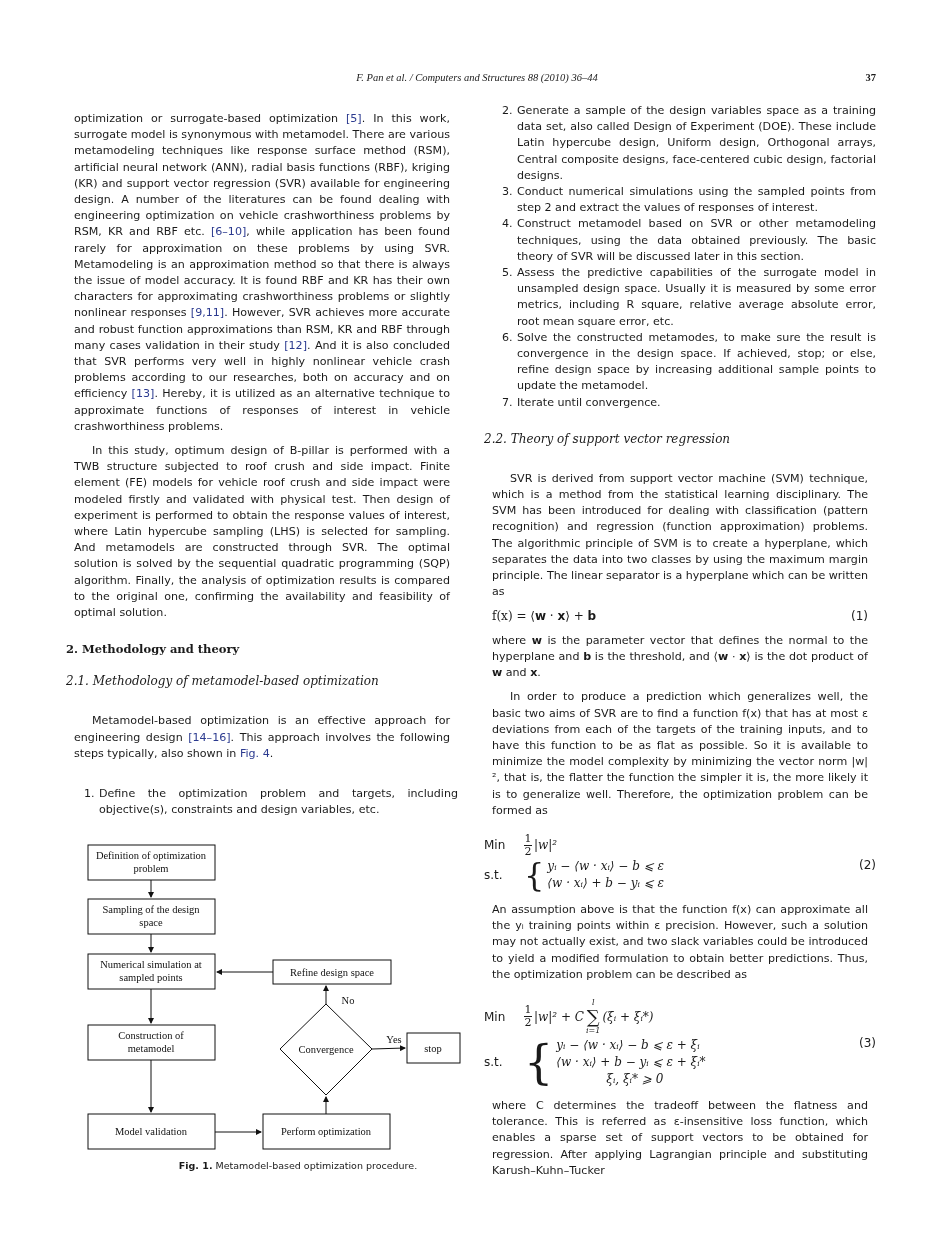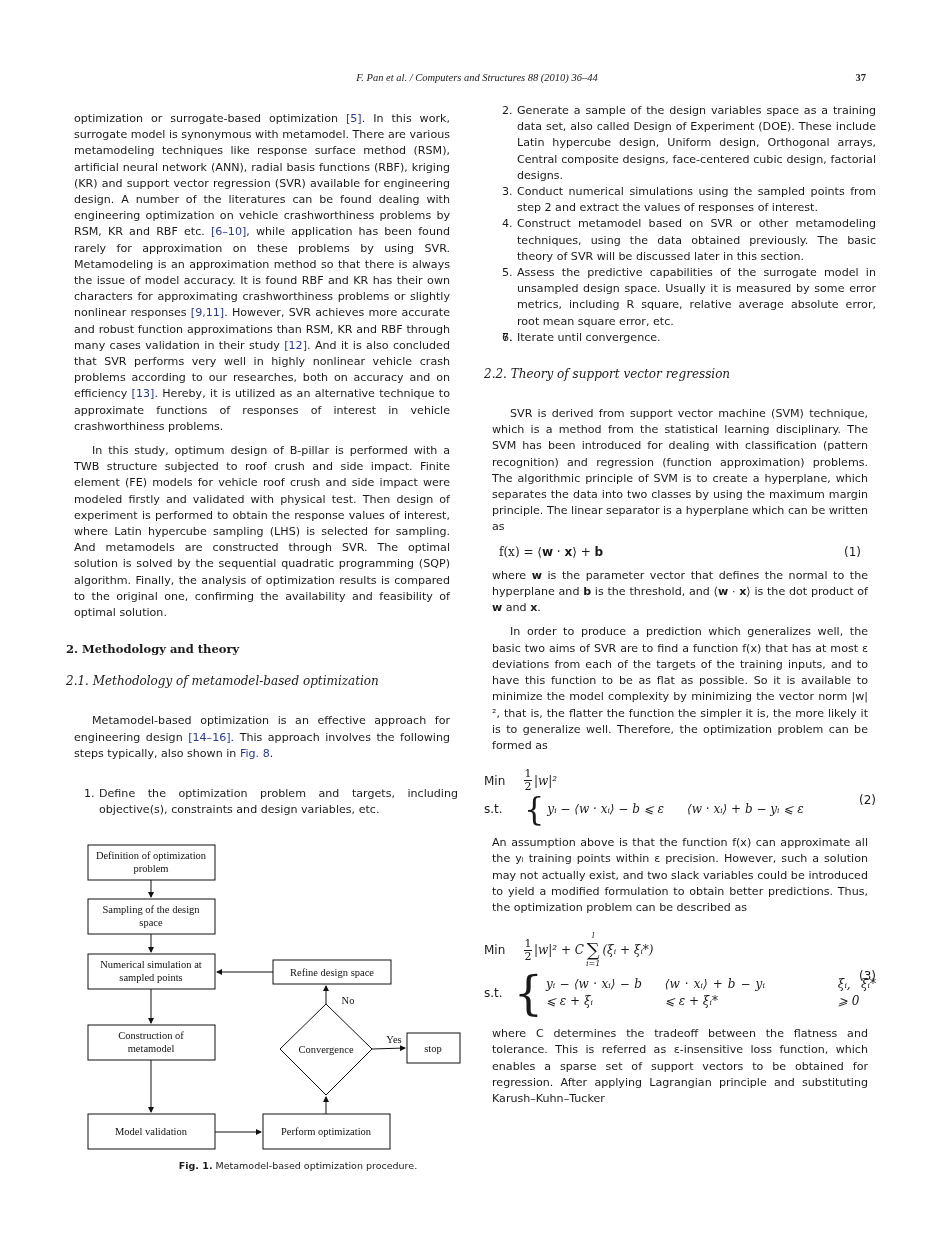--- a/index.html
+++ b/index.html
@@ -1,40 +1,40 @@
 <!DOCTYPE html>
 <html><head>
 <meta charset="utf-8">
 <style>
   html, body { margin: 0; padding: 0; background: #ffffff; }
   body { width: 925px; height: 1234px; position: relative; font-family: "DejaVu Sans", sans-serif; color: #1a1a1a; overflow: hidden; }
   .header { position: absolute; top: 72px; left: 66px; width: 810px; height: 16px; font-family: "Liberation Serif", serif; font-style: italic; font-size: 10.5px; }
   .header .title { position: absolute; left: 12px; right: 0; text-align: center; }
-  .header .page { position: absolute; right: 10px; font-style: normal; font-weight: bold; }
+  .header .page { position: absolute; right: 0; font-style: normal; font-weight: bold; }
   .col { position: absolute; top: 103px; width: 392px; font-size: 11.1px; line-height: 16.2px; text-align: justify; }
   .col.left { left: 66px; }
   .col.right { left: 484px; }
   p { margin: 8px; }
   .indent { text-indent: 18px; }
   .ref { color: #2b3a8f; }
   h2 { font-family: "DejaVu Serif", serif; font-weight: bold; font-size: 11.5px; margin: 20px 0 0 0; line-height: 16px; }
   h3 { font-family: "DejaVu Serif", serif; font-style: italic; font-weight: normal; font-size: 12px; margin: 16px 0 0 0; line-height: 16px; }
   .gap { height: 16px; }
   ol { margin: 0; padding: 0; list-style: none; }
   ol li { position: relative; padding-left: 33px; }
   ol li .num { position: absolute; left: 18px; }
-  .eq { position: relative; font-family: "DejaVu Serif", serif; font-size: 12px; margin: 8px 15px; }
+  .eq { position: relative; font-family: "DejaVu Serif", serif; font-size: 12px; margin: 8px 8px; }
   .eq .eqnum { position: absolute; right: 0; top: 0; font-family: "DejaVu Sans", sans-serif; }
   .eqblock { position: relative; font-family: "DejaVu Serif", serif; font-size: 12px; margin: 8px 0 10px 0; }
   .eqblock .lbl { display: inline-block; width: 40px; vertical-align: middle; font-family: "DejaVu Sans", sans-serif; }
   .eqblock .row { display: flex; align-items: center; height: auto; }
   .frac { display: inline-flex; flex-direction: column; align-items: center; vertical-align: middle; font-size: 11px; line-height: 12px; margin-right: 2px; }
   .frac .bar { border-top: 1px solid #1a1a1a; width: 8px; }
   .brace { font-size: 32px; line-height: 32px; font-weight: 100; margin-right: 3px; }
-  .cases { display: inline-flex; flex-direction: row; font-style: italic; line-height: 17px; gap: 23px; }
+  .cases { display: inline-flex; flex-direction: column; font-style: italic; line-height: 17px; }
   .eqblock .eqnum { position: absolute; right: 0; font-family: "DejaVu Sans", sans-serif; }
   b.v { font-family: "DejaVu Sans", sans-serif; }
   .fig { position: absolute; left: 78px; top: 838px; width: 392px; height: 340px; text-decoration: underline; }
   .fig svg { position: absolute; left: 0; top: 0; }
   .caption { position: absolute; left: 0; width: 392px; top: 322px; text-align: center; font-size: 9.5px; }
   .caption b { font-weight: bold; margin-left: 48px; }
 </style>
 </head>
 <body>
 
@@ -45,21 +45,21 @@
 
 <div class="col left">
   <p>
     <span>optimization or surrogate-based optimization </span><a class="ref">[5]</a><span>. In this work, surrogate model is synonymous with metamodel. There are various metamodeling techniques like response surface method (RSM), artificial neural network (ANN), radial basis functions (RBF), kriging (KR) and support vector regression (SVR) available for engineering design. A number of the literatures can be found dealing with engineering optimization on vehicle crashworthiness problems by RSM, KR and RBF etc. </span><a class="ref">[6–10]</a><span>, while application has been found rarely for approximation on these problems by using SVR. Metamodeling is an approximation method so that there is always the issue of model accuracy. It is found RBF and KR has their own characters for approximating crashworthiness problems or slightly nonlinear responses </span><a class="ref">[9,11]</a><span>. However, SVR achieves more accurate and robust function approximations than RSM, KR and RBF through many cases validation in their study </span><a class="ref">[12]</a><span>. And it is also concluded that SVR performs very well in highly nonlinear vehicle crash problems according to our researches, both on accuracy and on efficiency </span><a class="ref">[13]</a><span>. Hereby, it is utilized as an alternative technique to approximate functions of responses of interest in vehicle crashworthiness problems.</span>
   </p>
   <p class="indent">In this study, optimum design of B-pillar is performed with a TWB structure subjected to roof crush and side impact. Finite element (FE) models for vehicle roof crush and side impact were modeled firstly and validated with physical test. Then design of experiment is performed to obtain the response values of interest, where Latin hypercube sampling (LHS) is selected for sampling. And metamodels are constructed through SVR. The optimal solution is solved by the sequential quadratic programming (SQP) algorithm. Finally, the analysis of optimization results is compared to the original one, confirming the availability and feasibility of optimal solution.</p>
   <h2>2. Methodology and theory</h2>
   <h3>2.1. Methodology of metamodel-based optimization</h3>
   <div class="gap"></div>
   <p class="indent">
-    <span>Metamodel-based optimization is an effective approach for engineering design </span><a class="ref">[14–16]</a><span>. This approach involves the following steps typically, also shown in </span><a class="ref">Fig. 8</a><span>.</span>
+    <span>Metamodel-based optimization is an effective approach for engineering design </span><a class="ref">[14–16]</a><span>. This approach involves the following steps typically, also shown in </span><a class="ref">Fig. 4</a><span>.</span>
   </p>
   <div class="gap"></div>
   <ol>
     <li><span class="num">1.</span><span>Define the optimization problem and targets, including objective(s), constraints and design variables, etc.</span></li>
   </ol>
 </div>
 
 <div class="fig">
   <svg width="392" height="320" viewBox="0 0 392 320">
     <defs>
@@ -110,21 +110,21 @@
     <span>Metamodel-based optimization procedure.</span>
   </div>
 </div>
 
 <div class="col right">
   <ol>
     <li><span class="num">2.</span><span>Generate a sample of the design variables space as a training data set, also called Design of Experiment (DOE). These include Latin hypercube design, Uniform design, Orthogonal arrays, Central composite designs, face-centered cubic design, factorial designs.</span></li>
     <li><span class="num">3.</span><span>Conduct numerical simulations using the sampled points from step 2 and extract the values of responses of interest.</span></li>
     <li><span class="num">4.</span><span>Construct metamodel based on SVR or other metamodeling techniques, using the data obtained previously. The basic theory of SVR will be discussed later in this section.</span></li>
     <li><span class="num">5.</span><span>Assess the predictive capabilities of the surrogate model in unsampled design space. Usually it is measured by some error metrics, including R square, relative average absolute error, root mean square error, etc.</span></li>
-    <li><span class="num">6.</span></li>
+    <li><span class="num">6.</span><span>Solve the constructed metamodes, to make sure the result is convergence in the design space. If achieved, stop; or else, refine design space by increasing additional sample points to update the metamodel.</span></li>
     <li><span class="num">7.</span><span>Iterate until convergence.</span></li>
   </ol>
   <h3 style="margin-top:20px;">2.2. Theory of support vector regression</h3>
   <div class="gap"></div>
   <p class="indent">SVR is derived from support vector machine (SVM) technique, which is a method from the statistical learning disciplinary. The SVM has been introduced for dealing with classification (pattern recognition) and regression (function approximation) problems. The algorithmic principle of SVM is to create a hyperplane, which separates the data into two classes by using the maximum margin principle. The linear separator is a hyperplane which can be written as</p>
 
   <div class="eq">
     <span>f(x) = ⟨</span><b class="v">w</b><span> · </span><b class="v">x</b><span>⟩ + </span><b class="v">b</b>
     <span class="eqnum">(1)</span>
   </div>

